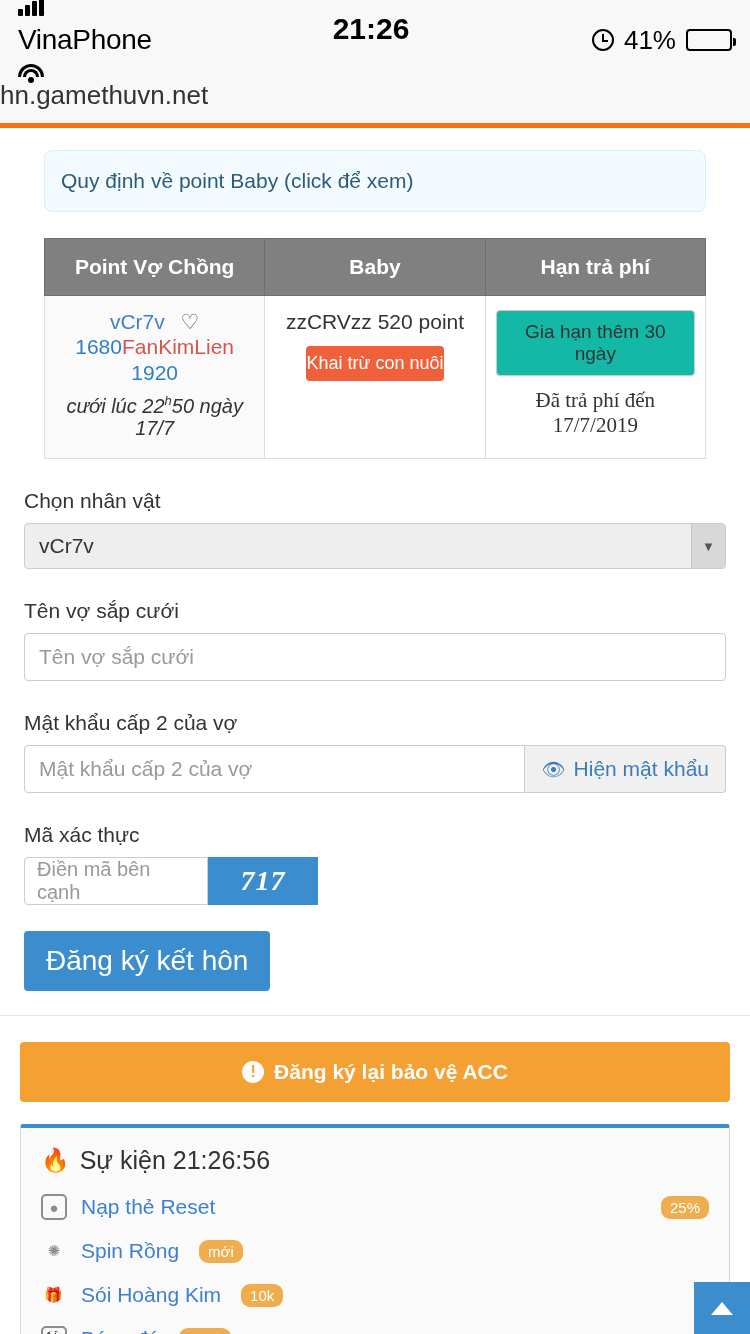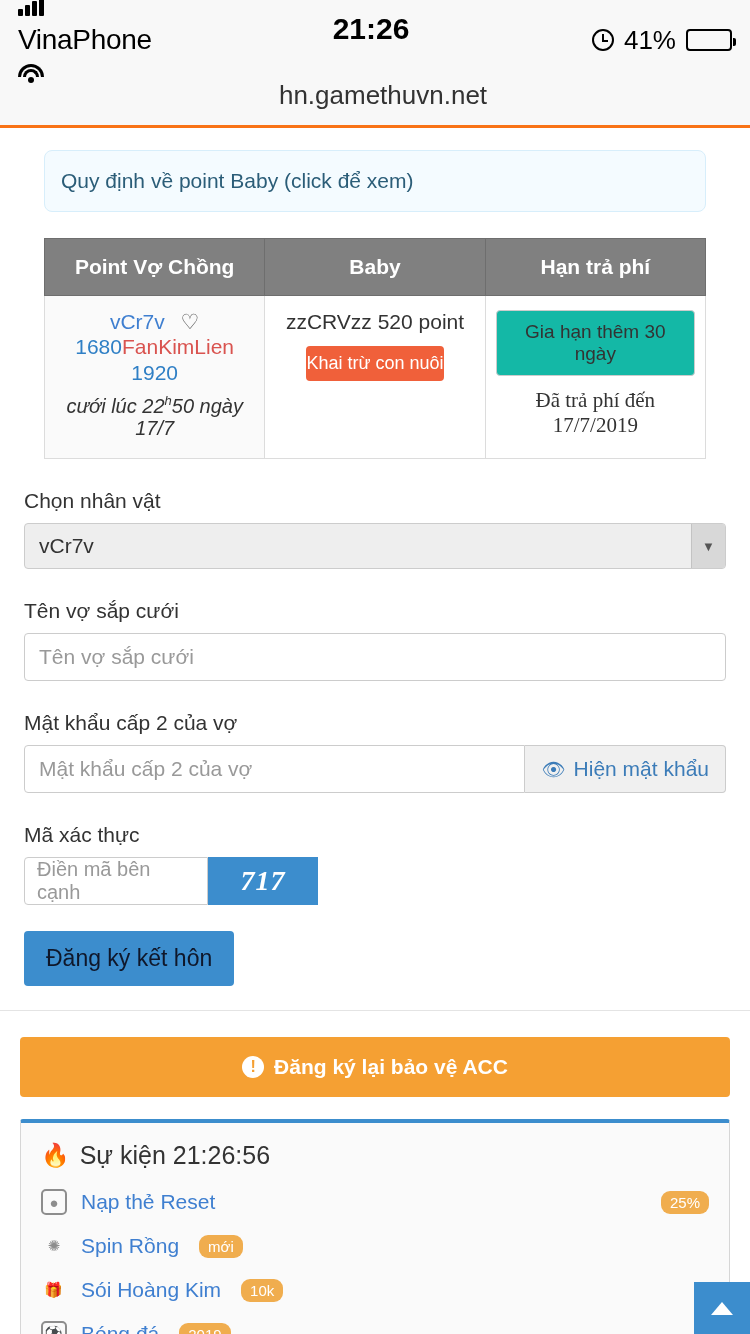--- a/index.html
+++ b/index.html
@@ -52,22 +52,22 @@
     position: relative; padding: 2px;
   }
   .batt:after {
     content:""; position:absolute; right:-6px; top:7px; width:3px; height:8px;
     background:#000; border-radius: 0 2px 2px 0;
   }
   .batt .fill { height: 100%; background: #000; border-radius: 1px; }
 
   
   .urlbar {
-    height: 48px; background:#f8f8f8; text-align:center;
-    font-size: 26px; color: #333; border-bottom: 3px solid #f97316; padding-left: 16px;
+    height: 48px; background:#f8f8f8; text-align:left;
+    font-size: 26px; color: #333; border-bottom: 5px solid #f97316;
   }
 
   
   .page { height: 1206px; overflow: hidden; background: #ffffff; }
 
   .panel { background:#fff; border-bottom: 1px solid #e4e4e4; padding: 0 24px 24px; }
 
   .notice {
     margin: 22px 20px 0;
     background: #f4fbff;
@@ -162,21 +162,21 @@
   }
   .captcha-img {
     width: 110px; height: 48px; background:#3c8dcd;
     display:flex; align-items:center; justify-content:center;
     color:#fff; font-size: 28px; font-style: italic; font-weight:bold;
     letter-spacing: 1px;
     font-family: "Liberation Serif", serif;
   }
   .btn-primary {
     margin-top: 26px; display:inline-block;
-    background:#3c8dcd; color:#0f172a; font-size: 23px;
+    background:#3c8dcd; color:#ffffff; font-size: 28px;
     padding: 14px 22px; border-radius: 4px; border: none;
     font-family: "Liberation Sans", sans-serif;
   }
 
   
   .banner-orange {
     margin: 26px 20px 0;
     background: #f5a033;
     color: #fff;
     text-align:center;

